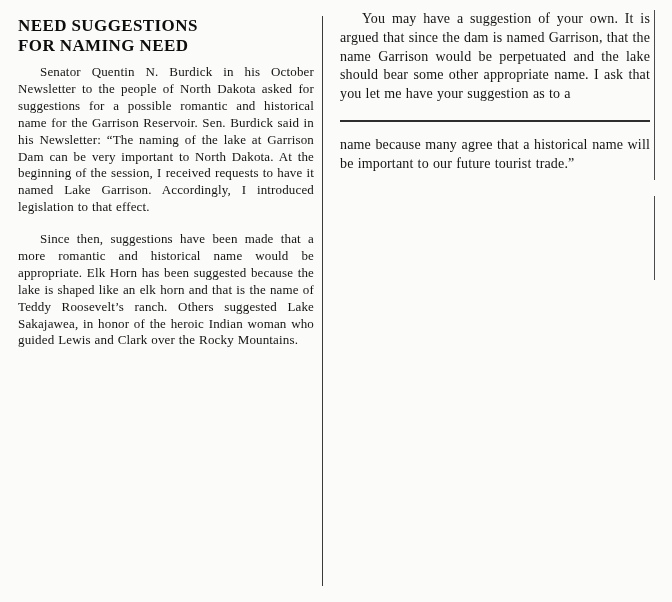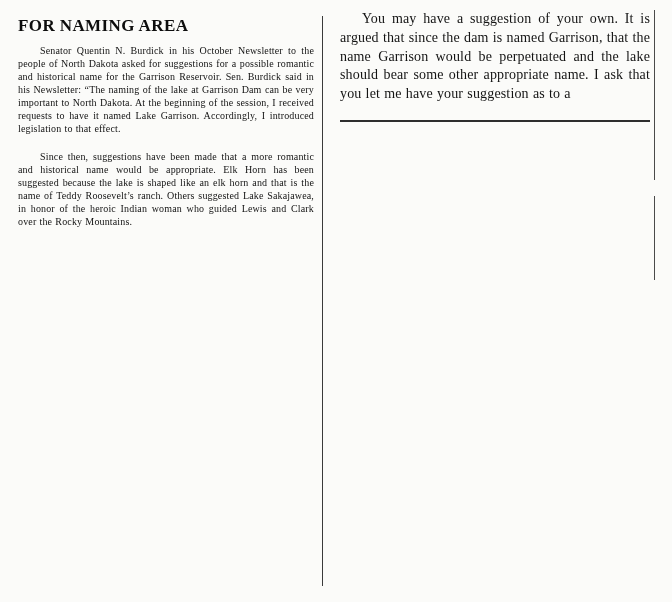--- a/index.html
+++ b/index.html
@@ -43,21 +43,21 @@
   .headline .hl-line {
     display: block;
   }
   .rule {
     border: none;
     border-top: 1.5px solid #3a3a3a;
     margin: 0;
   }
   .body-text p {
     margin: 0;
-    font-size: 10px;
+    font-size: 13px;
     line-height: 1.30;
     text-align: justify;
     text-indent: 22px;
     letter-spacing: 0.15px;
     color: #131313;
     word-spacing: 0.5px;
   }
   .body-text p + p {
     margin-top: 15px;
   }
@@ -98,31 +98,35 @@
     text-indent: 0 !important;
   }
 </style>
 </head>
 <body>
 
 <div class="page">
 
   <div class="col-left">
     <h1 class="headline">
-      <span class="hl-line">FOR NAMING AREA</span>
+      <span class="hl-line">NEED SUGGESTIONS</span>
+      <span class="hl-line">FOR NAMING NEED</span>
     </h1>
     <div class="body-text">
       <p>Senator Quentin N. Burdick in his October Newsletter to the people of North Dakota asked for suggestions for a possible romantic and historical name for the Garrison Reservoir. Sen. Burdick said in his Newsletter: “The naming of the lake at Garrison Dam can be very important to North Dakota. At the beginning of the session, I received requests to have it named Lake Garrison. Accordingly, I introduced legislation to that effect.</p>
       <p>Since then, suggestions have been made that a more romantic and historical name would be appropriate. Elk Horn has been suggested because the lake is shaped like an elk horn and that is the name of Teddy Roosevelt’s ranch. Others suggested Lake Sakajawea, in honor of the heroic Indian woman who guided Lewis and Clark over the Rocky Mountains.</p>
     </div>
   </div>
 
   <div class="col-right">
     <div class="body-text">
       <p>You may have a suggestion of your own. It is argued that since the dam is named Garrison, that the name Garrison would be perpetuated and the lake should bear some other appropriate name. I ask that you let me have your suggestion as to a</p>
     </div>
     <hr class="rule col-right-divider">
+    <div class="body-text">
+      <p class="noindent">name because many agree that a historical name will be important to our future tourist trade.”</p>
+    </div>
   </div>
 
   <div class="col-right-vrule"></div>
   <div class="col-right-vrule2"></div>
 
 </div>
 
 </body></html>

